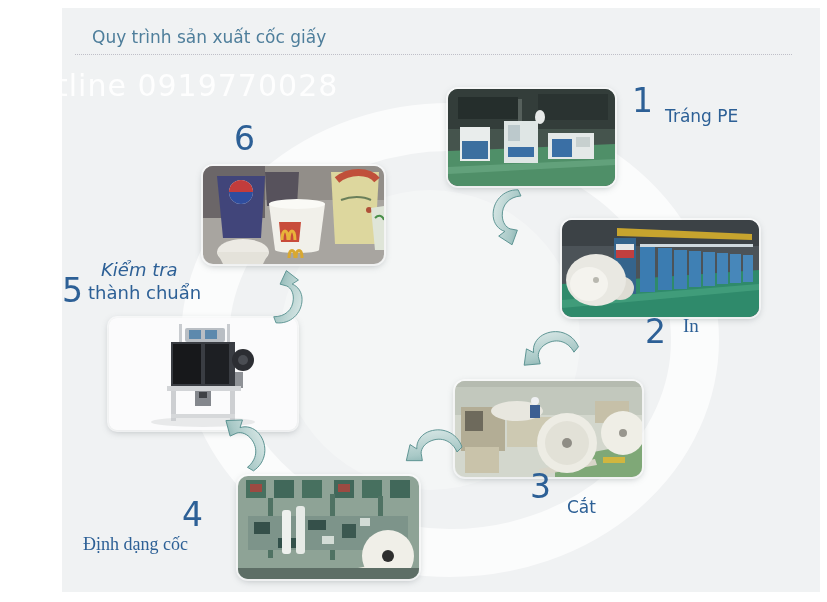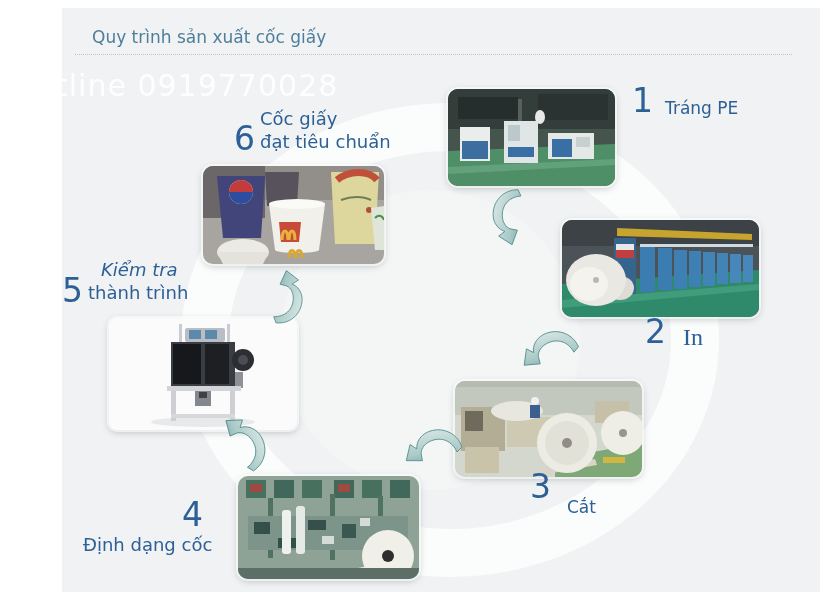--- a/index.html
+++ b/index.html
@@ -32,27 +32,27 @@
   .photo-1 { left:448px; top:89px;  width:167px; height:97px;  }
   .photo-2 { left:562px; top:220px; width:197px; height:97px;  }
   .photo-3 { left:455px; top:381px; width:187px; height:96px;  }
   .photo-4 { left:238px; top:476px; width:181px; height:103px; }
   .photo-5 { left:109px; top:318px; width:188px; height:112px; border-radius:8px; }
   .photo-6 { left:203px; top:166px; width:181px; height:98px;  }
   .step-row { position:absolute; display:flex; align-items:flex-start; }
   .num { font-size:33px; line-height:1; color:#2d6096; }
   .lbl { font-size:17px; color:#2d6096; }
   .row-1 { left:632px; top:84px;  gap:12px; }
-  .row-1 .lbl { margin-top:14px; }
+  .row-1 .lbl { margin-top:22px; }
   .row-2 { left:645px; top:315px; gap:17px; }
-  .row-2 .lbl { margin-top:9px; font-family:"Liberation Serif","DejaVu Serif",serif; font-size:24px; }
+  .row-2 .lbl { font-family:"Liberation Serif","DejaVu Serif",serif; font-size:19px; }
   .row-3 { left:530px; top:470px; gap:16px; }
   .row-3 .lbl { margin-top:27px; }
   .num-4 { position:absolute; left:182px; top:498px; }
-  .lbl-4 { position:absolute; left:83px;  top:534px; font-size:18px; }
+  .lbl-4 { position:absolute; left:83px;  top:534px; font-size:18px;font-family:Liberation Serif, serif; }
   .num-5 { position:absolute; left:62px;  top:274px; }
   .lbl-5 { position:absolute; left:88px;  top:258px; font-size:18px; line-height:23px; }
   .lbl-5 .line1 { display:block; padding-left:13px;font-style:italic; }
   .lbl-5 .line2 { display:block; }
   .num-6 { position:absolute; left:234px; top:122px; }
   .lbl-6 { position:absolute; left:260px; top:107px; font-size:18px; line-height:23px; }
   .lbl-6 span { display:block; }
   .arrow { position:absolute; }
   .arrow svg { display:block; width:100%; height:100%; }
   .a1 { left:487px; top:186px; width:54px; height:58px; transform:rotate(-25deg); }
@@ -280,22 +280,18 @@
     <span class="num">3</span>
     <span class="lbl">Cắt</span>
   </div>
 
   <span class="num num-4">4</span>
   <span class="lbl lbl-4">Định dạng cốc</span>
 
   <span class="num num-5">5</span>
   <span class="lbl lbl-5">
     <span class="line1">Kiểm tra</span>
-    <span class="line2">thành trình</span>
+    <span class="line2">thành chuẩn</span>
   </span>
 
   <span class="num num-6">6</span>
-  <span class="lbl lbl-6">
-    <span>Cốc giấy</span>
-    <span>đạt tiêu chuẩn</span>
-  </span>
 
 </div>
 
 </body></html>

